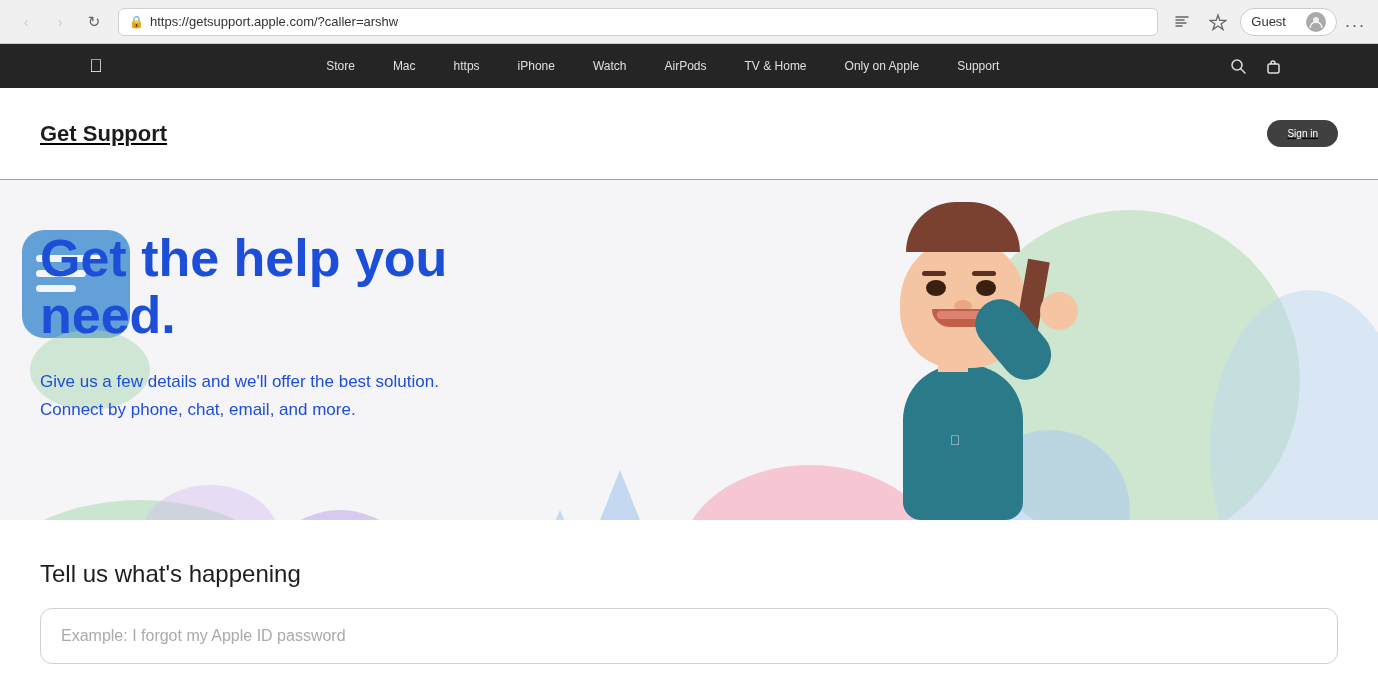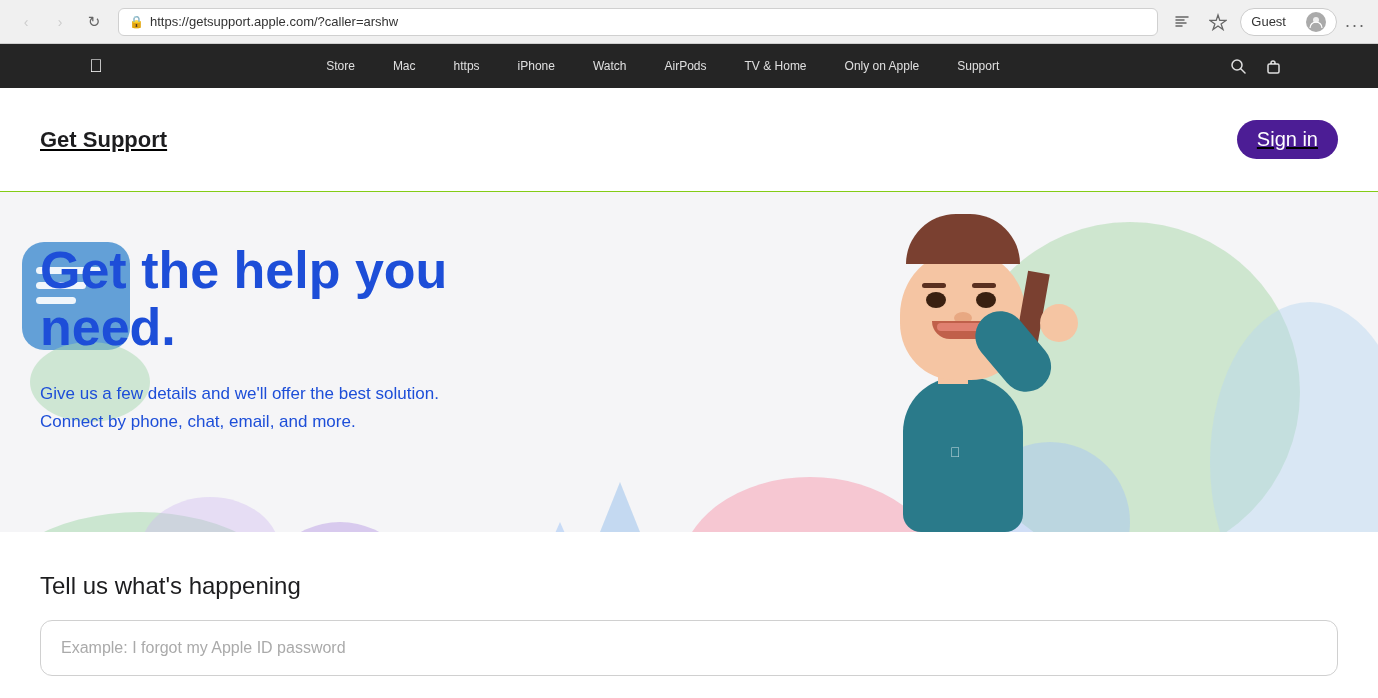--- a/index.html
+++ b/index.html
@@ -140,26 +140,26 @@
       justify-content: space-between;
       border-bottom: 1px solid #84cc16;
       text-decoration: underline;
     }
     .get-support-title {
       font-size: 22px;
       font-weight: 600;
       color: #1d1d1f;
     }
     .sign-in-btn {
-      background: #4c1d95;
+      background: #404040;
       color: white;
       border: none;
       border-radius: 20px;
       padding: 8px 20px;
-      font-size: 20px;
+      font-size: 10px;
       cursor: pointer;
       font-weight: 400;
     }
 
     
     .hero-section {
       background: #f5f5f7;
       position: relative;
       overflow: hidden;
       min-height: 340px;

